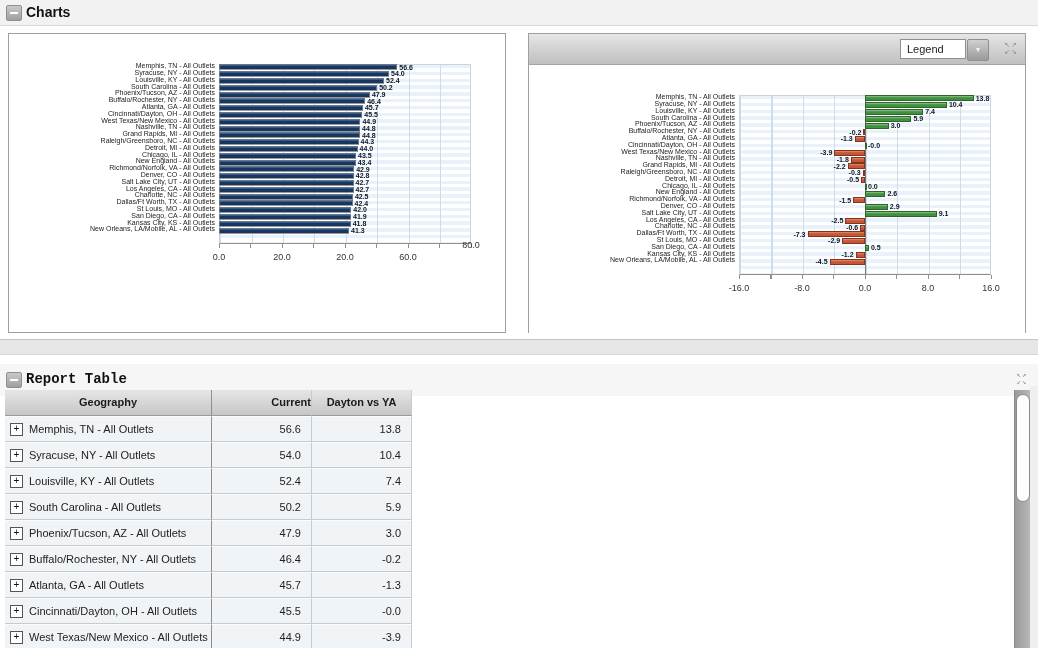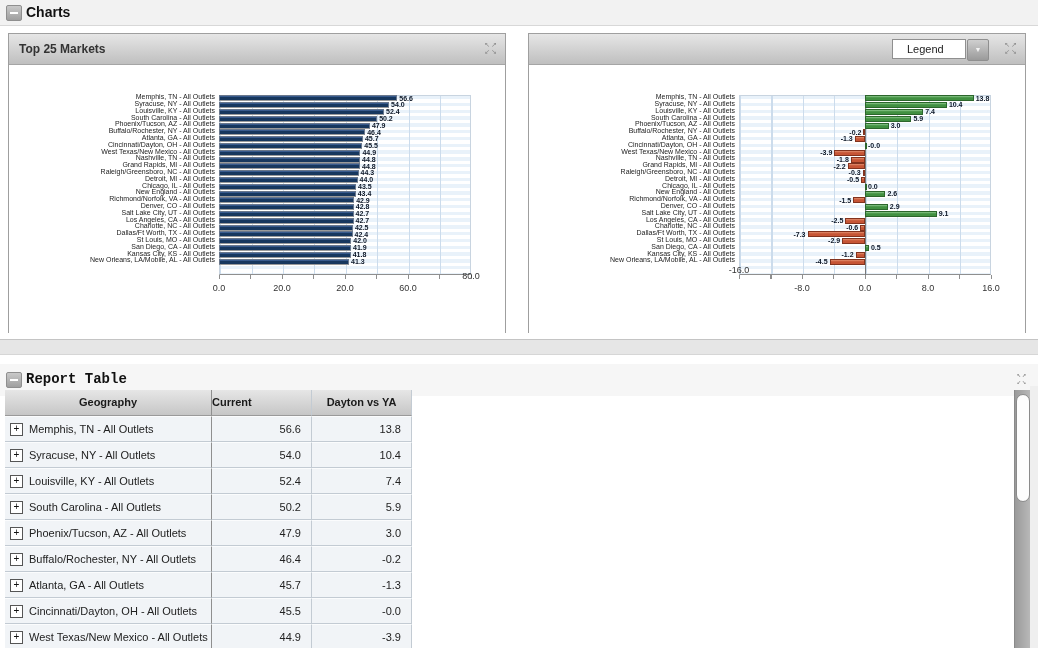--- a/index.html
+++ b/index.html
@@ -20,21 +20,21 @@
   .panel{position:absolute;top:33px;width:498px;height:300px;border:1px solid #9f9f9f;background:#fff;box-sizing:border-box;}
   #panel-left{left:8px;} #panel-right{left:528px;}
   .panel-hd{position:relative;height:30px;background:linear-gradient(#e6e6e6,#bfbfbf);border-bottom:1px solid #a5a5a5;}
   .panel-title{position:absolute;left:10px;top:8px;font-size:12px;font-weight:bold;color:#333;}
   .panel-hd .expand-ic{right:6px;top:7px;}
   .panel-bd{position:relative;height:298px;background:#fff;}
 
   
   .legend-dd{position:absolute;right:36px;top:5px;height:20px;display:flex;}
   .legend-box{width:58px;height:18px;border:1px solid #8f8f8f;background:#fff;font-size:11px;
-              line-height:18px;padding-left:14px;color:#222;}
+              line-height:18px;padding-left:6px;color:#222;}
   .legend-arrow{width:20px;height:20px;margin-left:1px;border:1px solid #8f8f8f;border-radius:2px;
                 background:linear-gradient(#cfcfcf,#9a9a9a);color:#f2f2f2;font-size:7px;
                 text-align:center;line-height:20px;}
 
   
   .chartbox{position:absolute;left:0;top:0;width:496px;height:266px;}
   .plot{position:absolute;background:
         repeating-linear-gradient(to right, #ccdcec 0 1px, transparent 1px 31.5px),
         repeating-linear-gradient(to bottom, #e9f2fa 0 3.4px, #ffffff 3.4px 6.8px);
         border:1px solid #c8d4e0;border-bottom:1px solid #8f8f8f;box-sizing:border-box;}
@@ -79,26 +79,20 @@
 </style>
 </head>
 <body>
 
 <div class="strip" id="charts-strip">
   <div class="minus-btn"></div>
   <div class="sec-title">Charts</div>
 </div>
 
 <div class="panel" id="panel-left">
-  <div class="panel-hd">
-    <div class="panel-title">Top 25 Markets</div>
-    <div class="expand-ic">
-      <span>↖↗</span><br><span>↙↘</span>
-    </div>
-  </div>
   <div class="panel-bd">
     <div class="chartbox" id="chart-left">
         <div class="plot" style="left:210px;top:30px;width:252px;height:180px"></div>
         <div class="rowlab" style="left:0;width:206px;top:29.2px;height:6.8px;line-height:6.8px">Memphis, TN - All Outlets</div>
         <div class="bar bar-navy" style="left:210px;top:30.4px;width:178.29px;height:6px"></div>
         <div class="vallab" style="left:390.28999999999996px;top:29.6px">56.6</div>
         <div class="rowlab" style="left:0;width:206px;top:36px;height:6.8px;line-height:6.8px">Syracuse, NY - All Outlets</div>
         <div class="bar bar-navy" style="left:210px;top:37.199999999999996px;width:170.1px;height:6px"></div>
         <div class="vallab" style="left:382.1px;top:36.4px">54.0</div>
         <div class="rowlab" style="left:0;width:206px;top:42.800000000000004px;height:6.8px;line-height:6.8px">Louisville, KY - All Outlets</div>
@@ -263,21 +257,21 @@
         <div class="rowlab" style="left:0;width:206px;top:178.79999999999998px;height:6.8px;line-height:6.8px">San Diego, CA - All Outlets</div>
         <div class="bar bar-pos" style="left:336px;top:180px;width:3.9375px;height:6px"></div>
         <div class="vallab" style="left:341.9375px;top:179.2px">0.5</div>
         <div class="rowlab" style="left:0;width:206px;top:185.6px;height:6.8px;line-height:6.8px">Kansas City, KS - All Outlets</div>
         <div class="bar bar-neg" style="left:326.55px;top:186.8px;width:9.45px;height:6px"></div>
         <div class="vallab" style="left:324.55px;top:186px;transform:translateX(-100%)">-1.2</div>
         <div class="rowlab" style="left:0;width:206px;top:192.39999999999998px;height:6.8px;line-height:6.8px">New Orleans, LA/Mobile, AL - All Outlets</div>
         <div class="bar bar-neg" style="left:300.5625px;top:193.6px;width:35.4375px;height:6px"></div>
         <div class="vallab" style="left:298.5625px;top:192.79999999999998px;transform:translateX(-100%)">-4.5</div>
         <div class="tickstrip" style="left:210px;top:210px;width:253px"></div>
-        <div class="ticklab" style="left:210px;top:200px">-16.0</div>
+        <div class="ticklab" style="left:210px;top:218px">-16.0</div>
         <div class="ticklab" style="left:273px;top:218px">-8.0</div>
         <div class="ticklab" style="left:336px;top:218px">0.0</div>
         <div class="ticklab" style="left:399px;top:218px">8.0</div>
         <div class="ticklab" style="left:462px;top:218px">16.0</div>
       </div>
   </div>
 </div>
 
 <div id="sec-divider"></div>
 
@@ -285,21 +279,21 @@
   <div class="minus-btn"></div>
   <div class="sec-title">Report Table</div>
   <div class="expand-ic" id="report-expand">
     <span>↖↗</span><br><span>↙↘</span>
   </div>
 </div>
 
 <div id="rtable">
     <div class="trow">
       <div class="th c-geo">Geography</div>
-      <div class="th c-num" style="text-align:left;padding-right:0">Current</div>
+      <div class="th c-num" style="text-align:right;padding-right:0">Current</div>
       <div class="th c-num" style="text-align:center;padding-right:0">Dayton vs YA</div>
     </div>
     <div class="trow">
       <div class="td c-geo">
         <span class="plusbox">+</span>
         <span class="geo-text">Memphis, TN - All Outlets</span>
       </div>
       <div class="td c-num">56.6</div>
       <div class="td c-num">13.8</div>
     </div>

